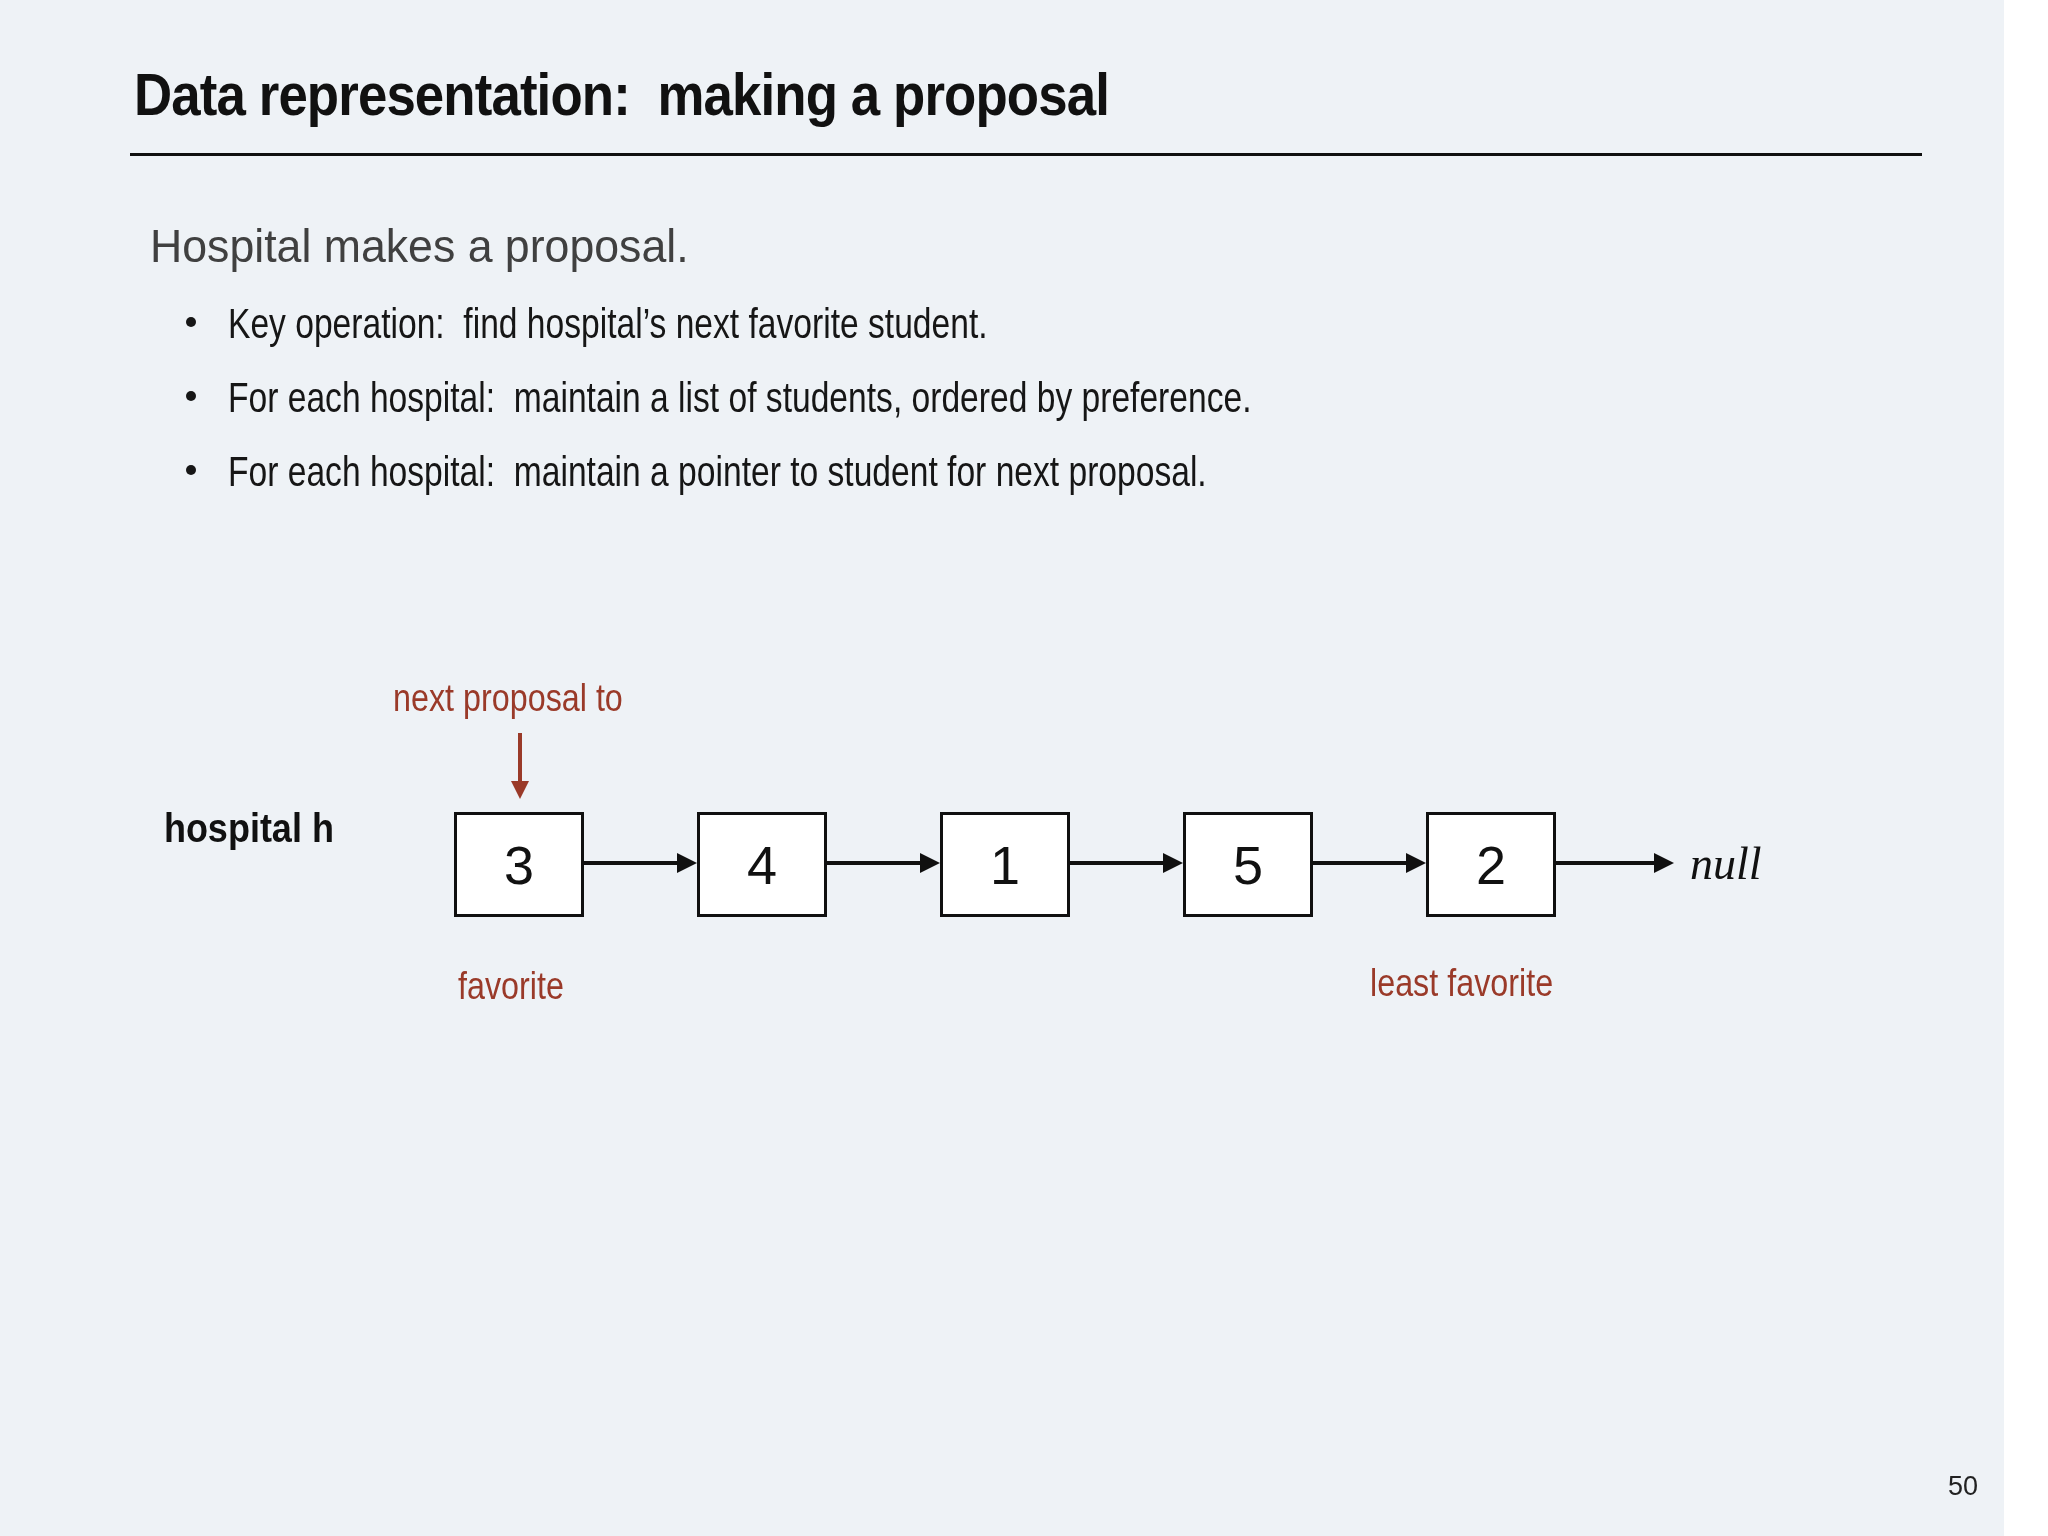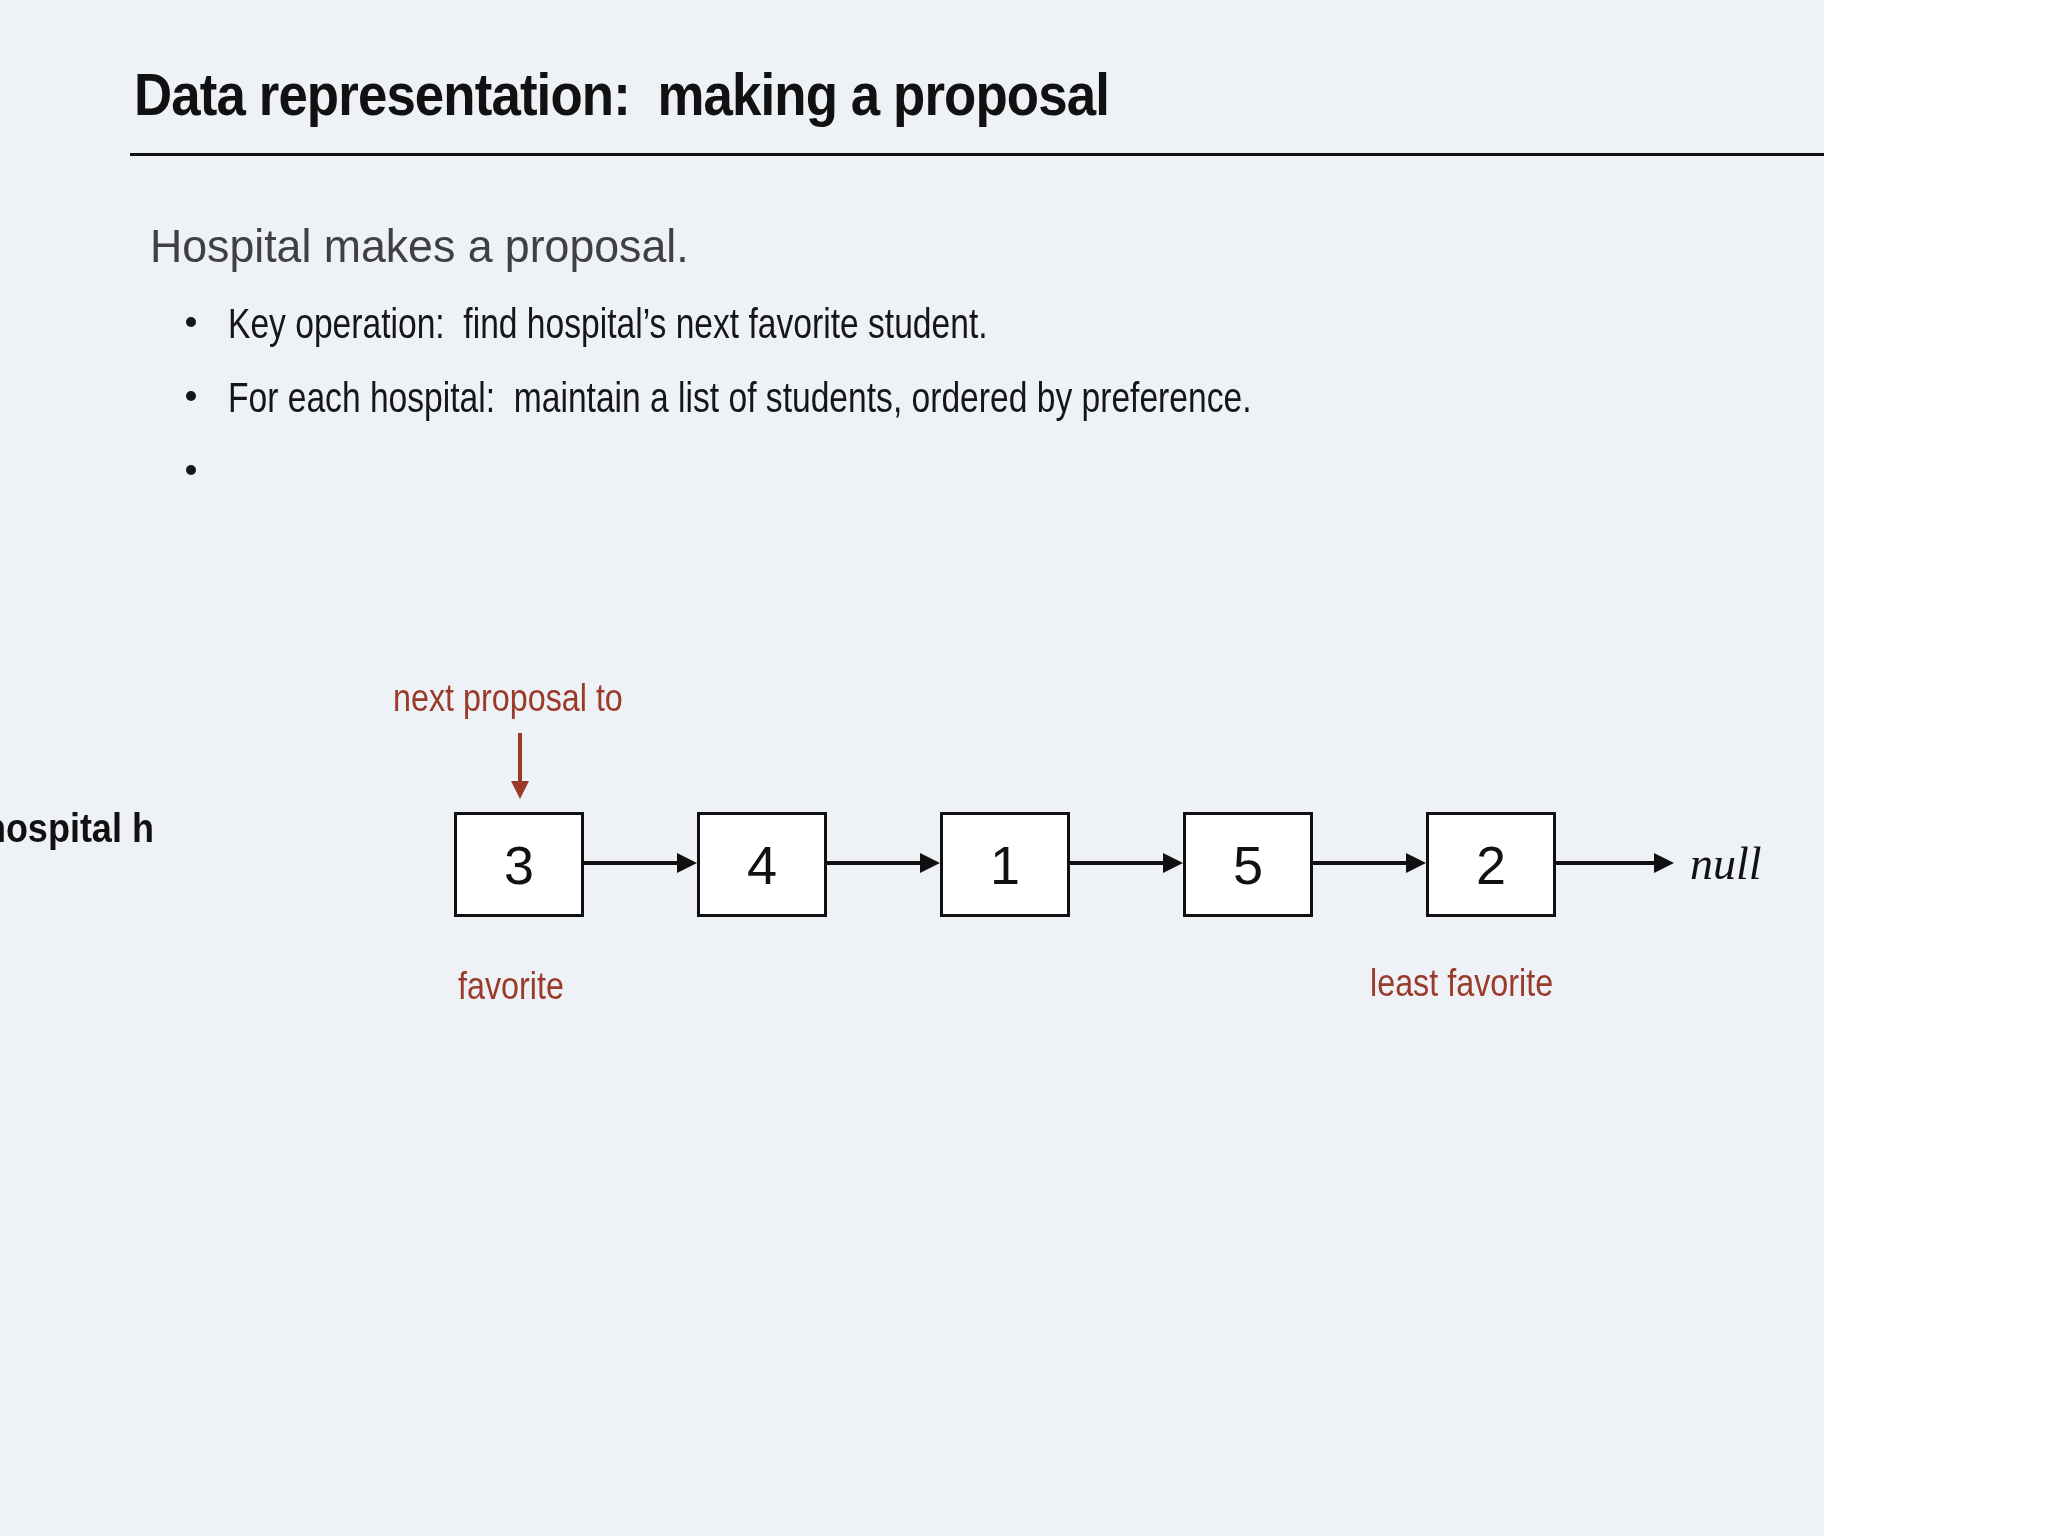--- a/index.html
+++ b/index.html
@@ -1,18 +1,18 @@
 <!DOCTYPE html>
 <html><head>
 <meta charset="utf-8">
 <style>
   html,body{margin:0;padding:0;}
   .slide{
     position:relative;
-    width:1824px;height:1536px;
+    width:2004px;height:1536px;
     background:#eef2f6;
     overflow:hidden;
     font-family:"Liberation Sans","DejaVu Sans",sans-serif;
     color:#111;
   }
   .txt{position:absolute;white-space:pre;line-height:1.2;}
   .cond{display:inline-block;transform-origin:0 0;white-space:pre;}
 
   
   .title{top:59px;left:134px;font-size:60px;font-weight:bold;letter-spacing:-1px;}
@@ -81,20 +81,21 @@
   <div class="txt title"><span class="cond">Data representation:  making a proposal</span></div>
   <div class="rule"></div>
 
   <div class="txt heading"><span class="cond">Hospital makes a proposal.</span></div>
 
   <span class="dot d1"></span>
   <div class="txt bullet-text b1"><span class="cond">Key operation:  find hospital’s next favorite student.</span></div>
   <span class="dot d2"></span>
   <div class="txt bullet-text b2"><span class="cond">For each hospital:  maintain a list of students, ordered by preference.</span></div>
   <span class="dot d3"></span>
+  <div class="txt bullet-text b3"><span class="cond">For each hospital:  maintain a pointer to student for next proposal.</span></div>
 
   <div class="txt red pointer-label"><span class="cond">next proposal to</span></div>
   <div class="vline"></div>
   <div class="dhead"></div>
 
   <div class="txt row-label"><span class="cond">hospital h</span></div>
 
   <div class="node n1">
       <span>3</span>
     </div>

